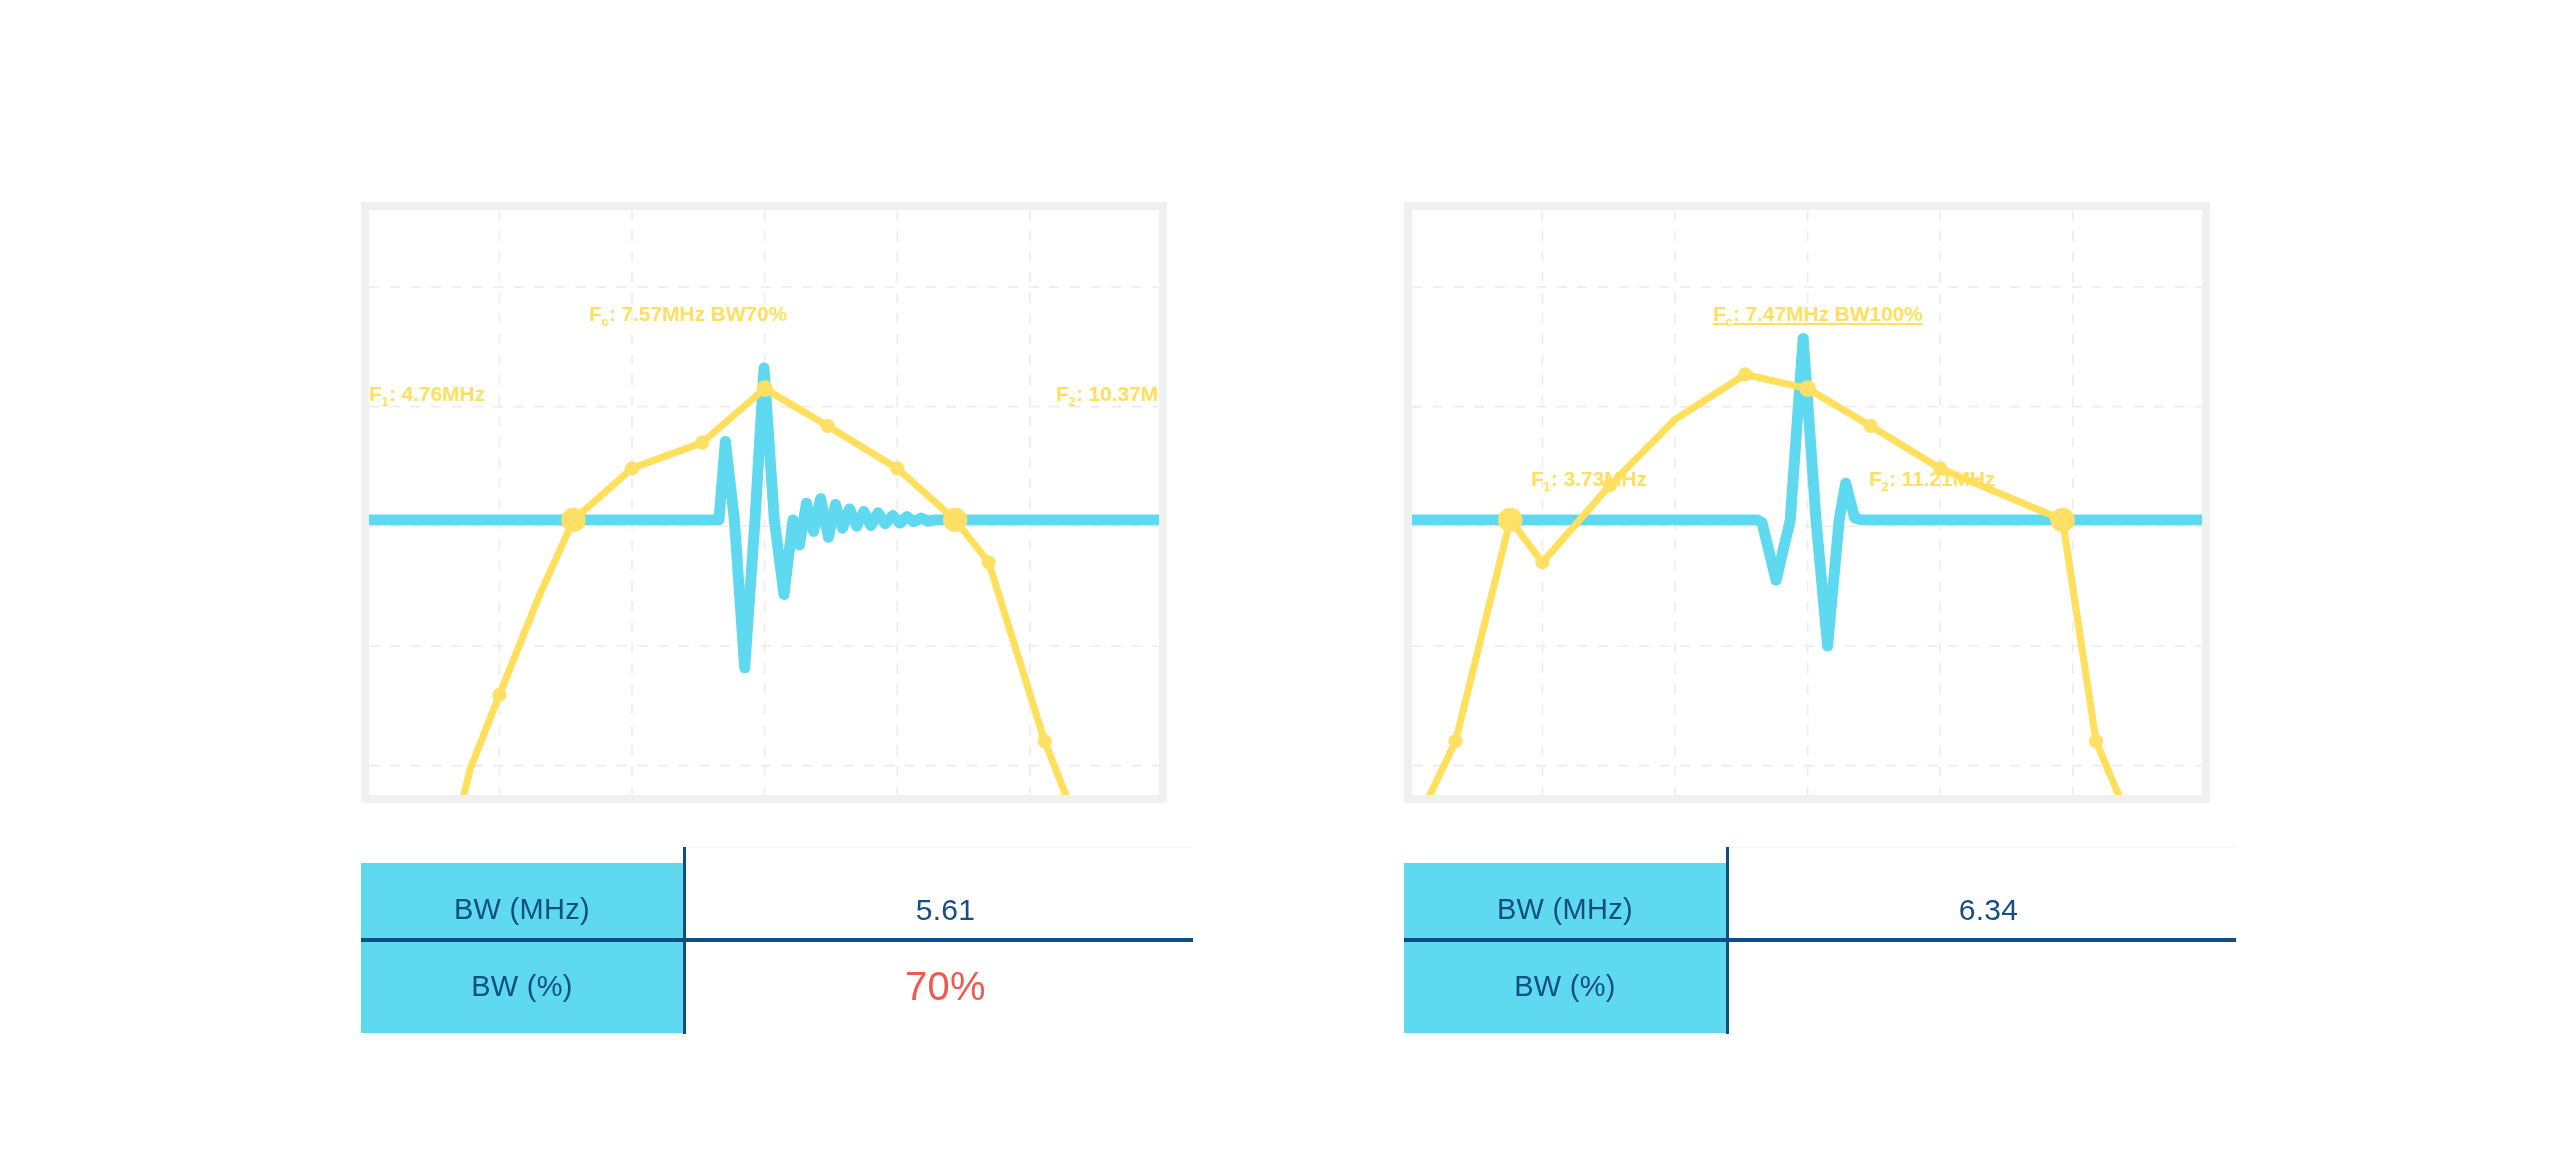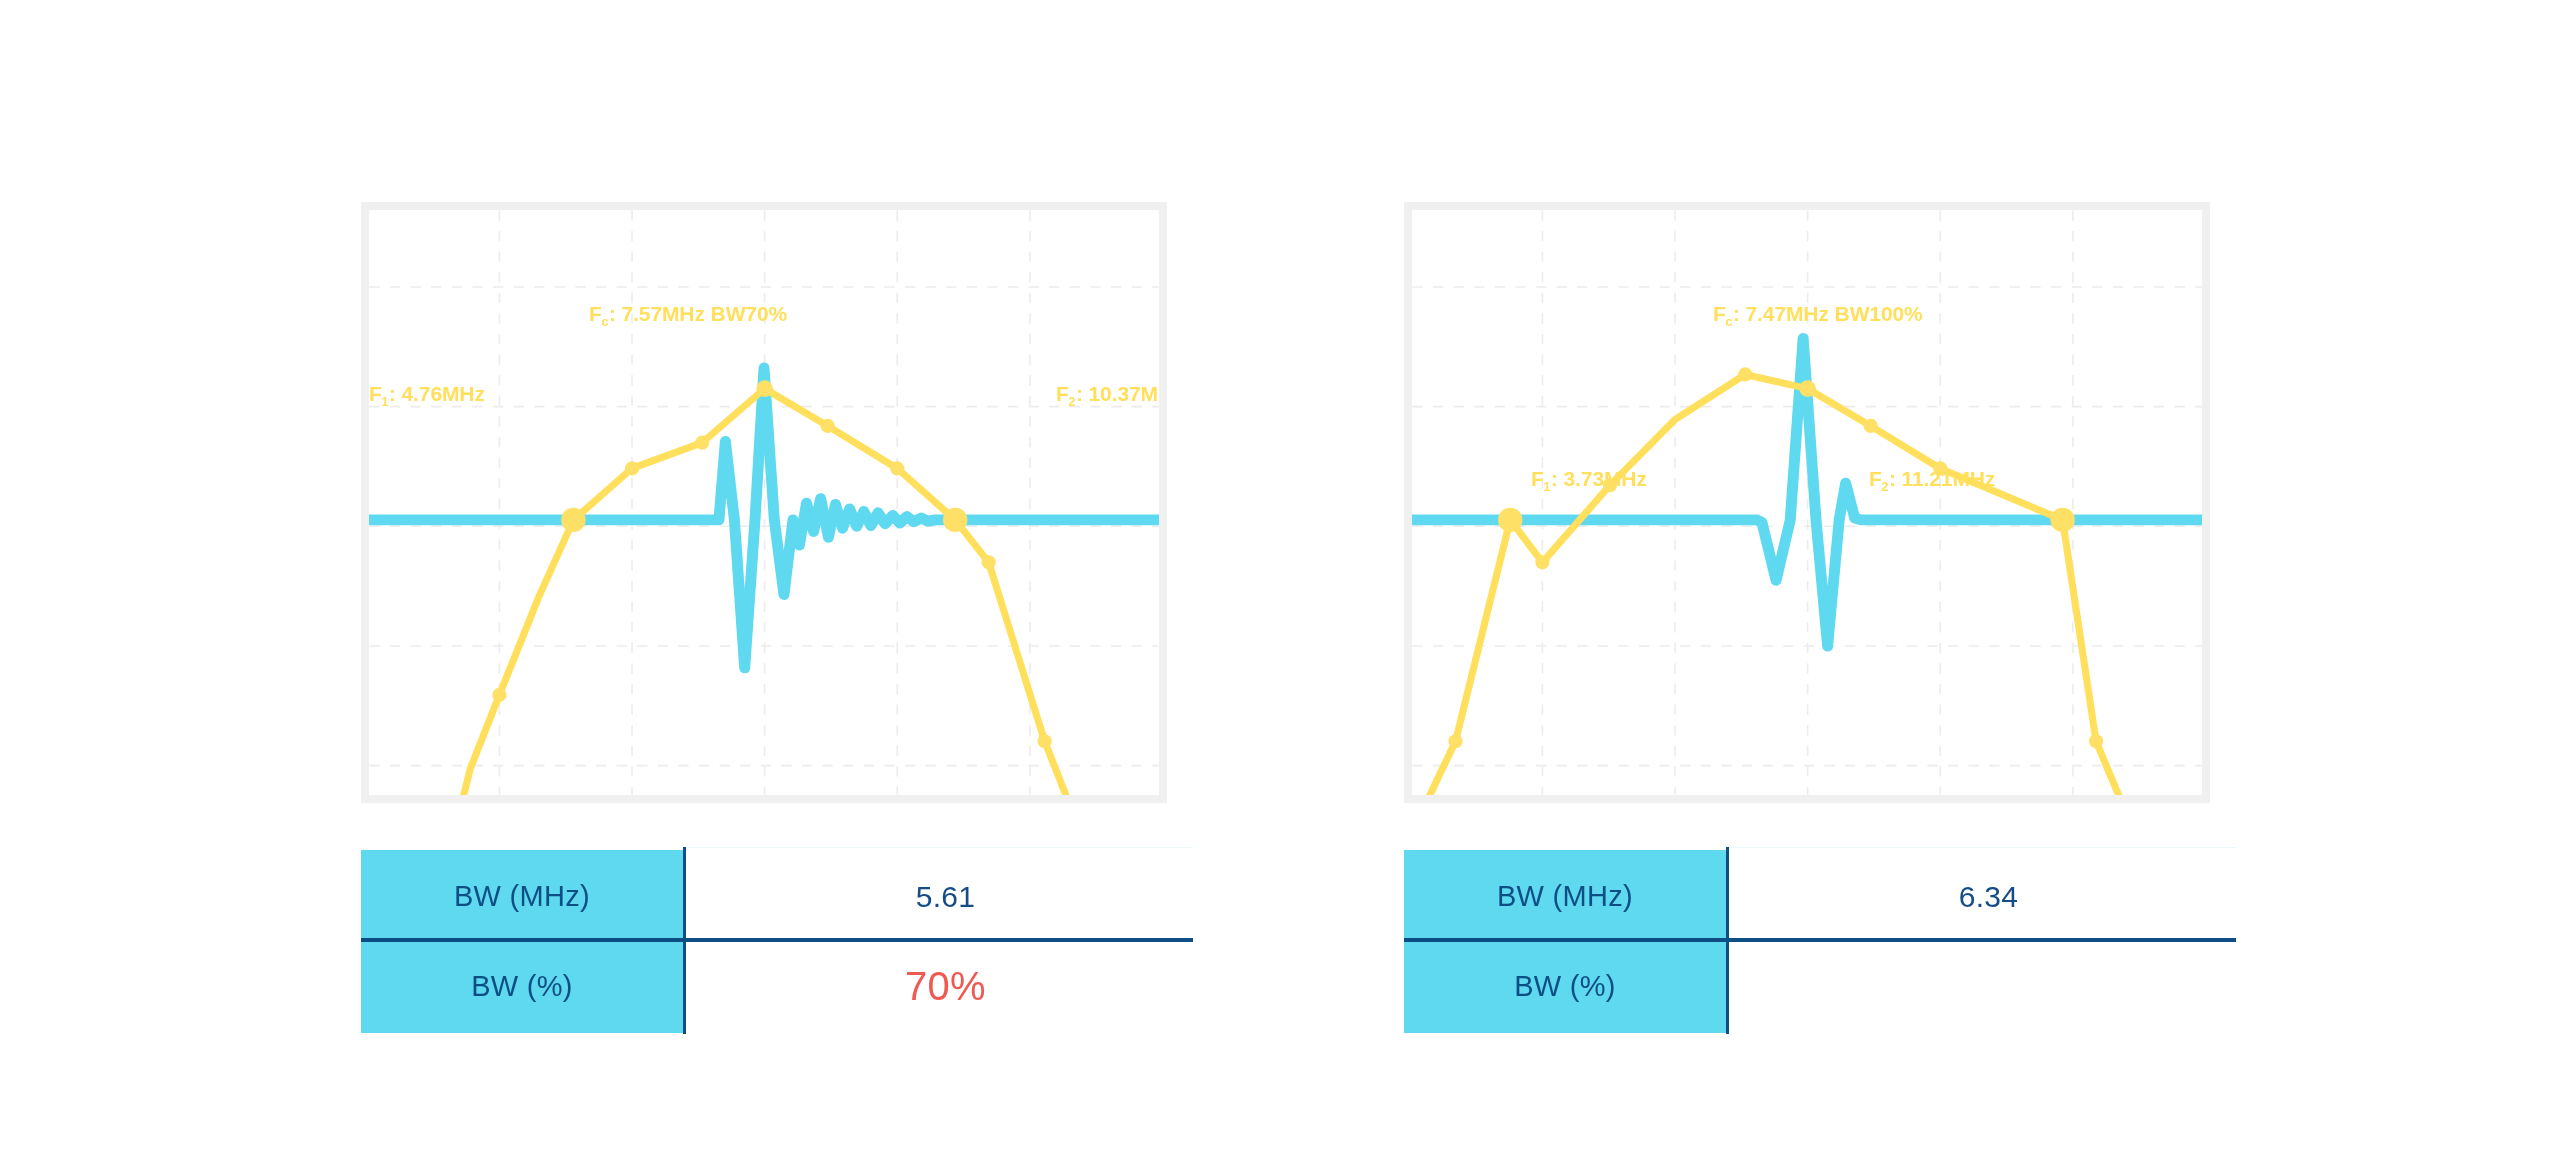--- a/index.html
+++ b/index.html
@@ -72,40 +72,40 @@
     vertical-align: baseline;
     position: relative;
     top: 4.5px;
     left: -0.6px;
   }
 
   .lbl-fc-l { left: 220px;  top: 93px; }
   .lbl-f1-l { left: 0px;    top: 173px; }
   .lbl-f2-l { left: 687px; top: 173px; }
 
-  .lbl-fc-r { left: 301px;  top: 93px; }
+  .lbl-fc-r { left: 301px;  top: 93px; text-decoration: underline; }
   .lbl-f1-r { left: 119px;  top: 258px; }
   .lbl-f2-r { left: 457px;  top: 258px; }
 
   
   .bw-table {
     position: absolute;
     left: 26px;
     top: 847px;
     width: 832px;
     height: 187px;
   }
   .bw-row {
     position: absolute;
     left: 0;
     width: 100%;
     height: 93px;
     display: flex;
   }
-  .bw-row-1 { top: 3px; }
+  .bw-row-1 { top: 16px; }
   .bw-row-2 { top: 93px; }
 
   .bw-key {
     width: 322px;
     background: #5fd9ef;
     display: flex;
     align-items: center;
     justify-content: center;
     box-sizing: border-box;
   }

